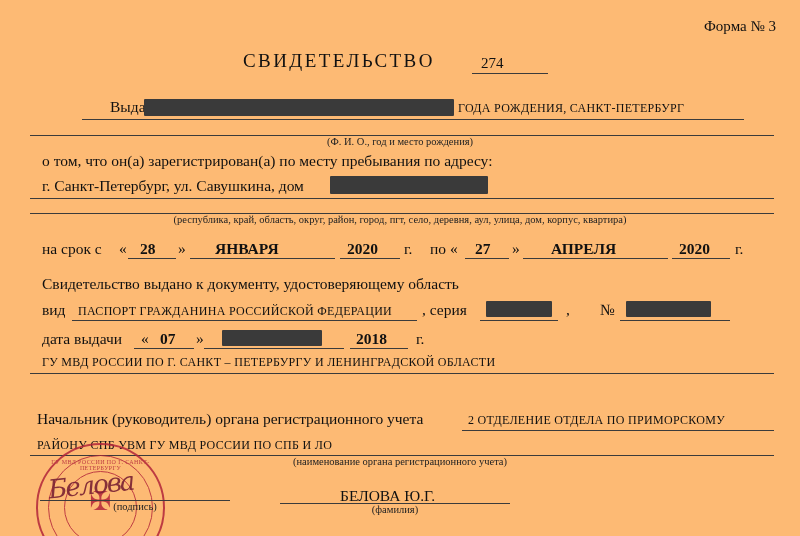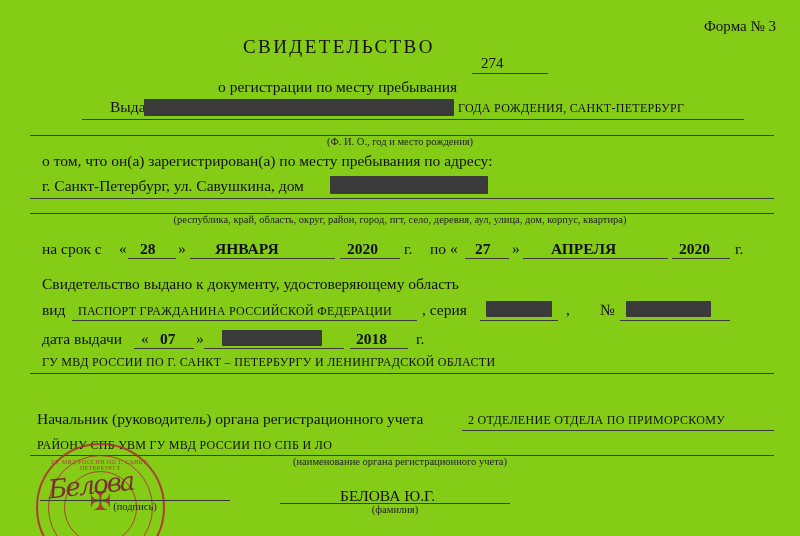--- a/index.html
+++ b/index.html
@@ -11,21 +11,21 @@
     height: 536px;
     background: #ffffff;
     font-family: "Liberation Serif", serif;
     color: #111111;
     overflow: hidden;
   }
   .page {
     position: relative;
     width: 800px;
     height: 536px;
-    background: #84cc16;
+    background: #fdba74;
   }
   
   .redact {
     display: inline-block;
     background: #3a3a3a;
     vertical-align: middle;
     height: 15px;
     border-radius: 1px;
   }
   .rule {
@@ -127,25 +127,24 @@
     letter-spacing: -2px;
   }
 </style>
 </head>
 <body>
 
 <div class="page">
 
   <div class="abs form-no" style="right:24px; top:18px;">Форма № 3</div>
 
-  <div class="abs title-main" style="left:243px; top:36px;">СВИДЕТЕЛЬСТВО</div>
+  <div class="abs title-main" style="left:243px; top:50px;">СВИДЕТЕЛЬСТВО</div>
   <div class="abs num-val" style="left:481px; top:55px;">274</div>
   <div class="rule" style="left:472px; top:73px; width:76px;"></div>
 
-  <div class="abs title-sub" style="left:218px; top:78px;">о регистрации по месту пребывания</div>
 
   <div class="abs body-text" style="left:82px; top:98px;margin-left:28px;">Выдано</div>
   <span class="redact" style="position:absolute; left:144px; top:99px; width:310px; height:17px;"></span>
   <div class="abs doc-caps" style="left:458px; top:101px;">ГОДА РОЖДЕНИЯ, САНКТ-ПЕТЕРБУРГ</div>
   <div class="rule" style="left:82px; top:119px; width:662px;"></div>
 
   <div class="rule" style="left:30px; top:135px; width:744px;"></div>
   <div class="abs small-caption" style="left:0; top:136px; width:800px;">(Ф. И. О., год и место рождения)</div>
 
   <div class="abs body-text" style="left:42px; top:152px;">о том, что он(а) зарегистрирован(а) по месту пребывания по адресу:</div>

